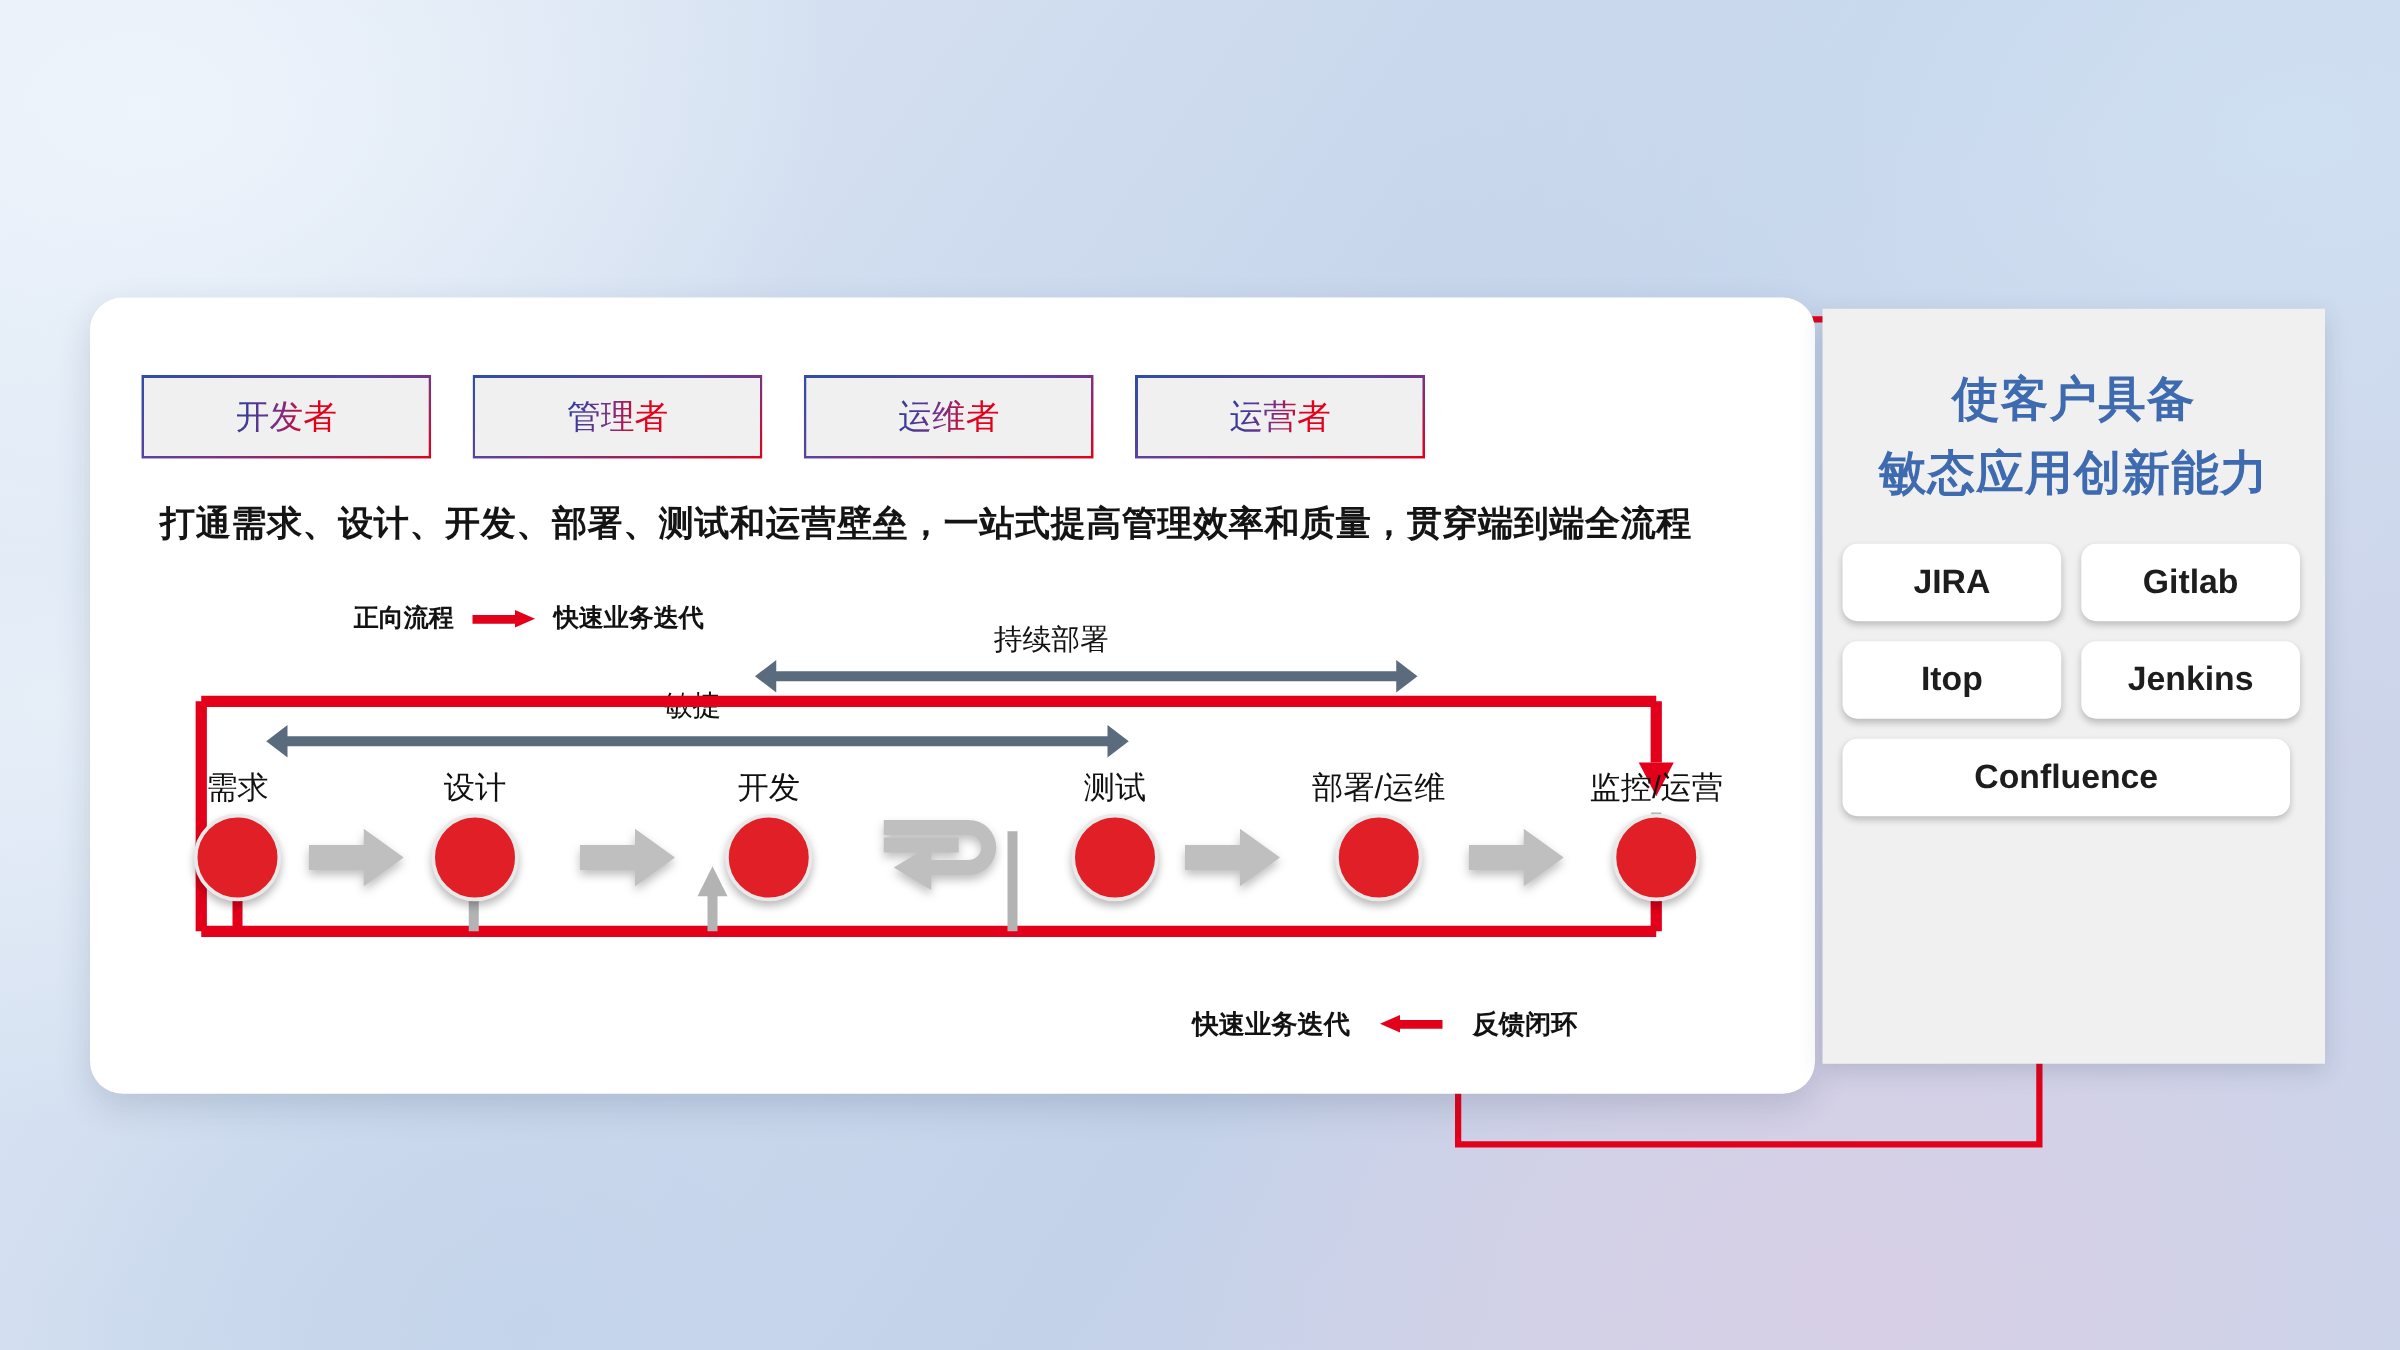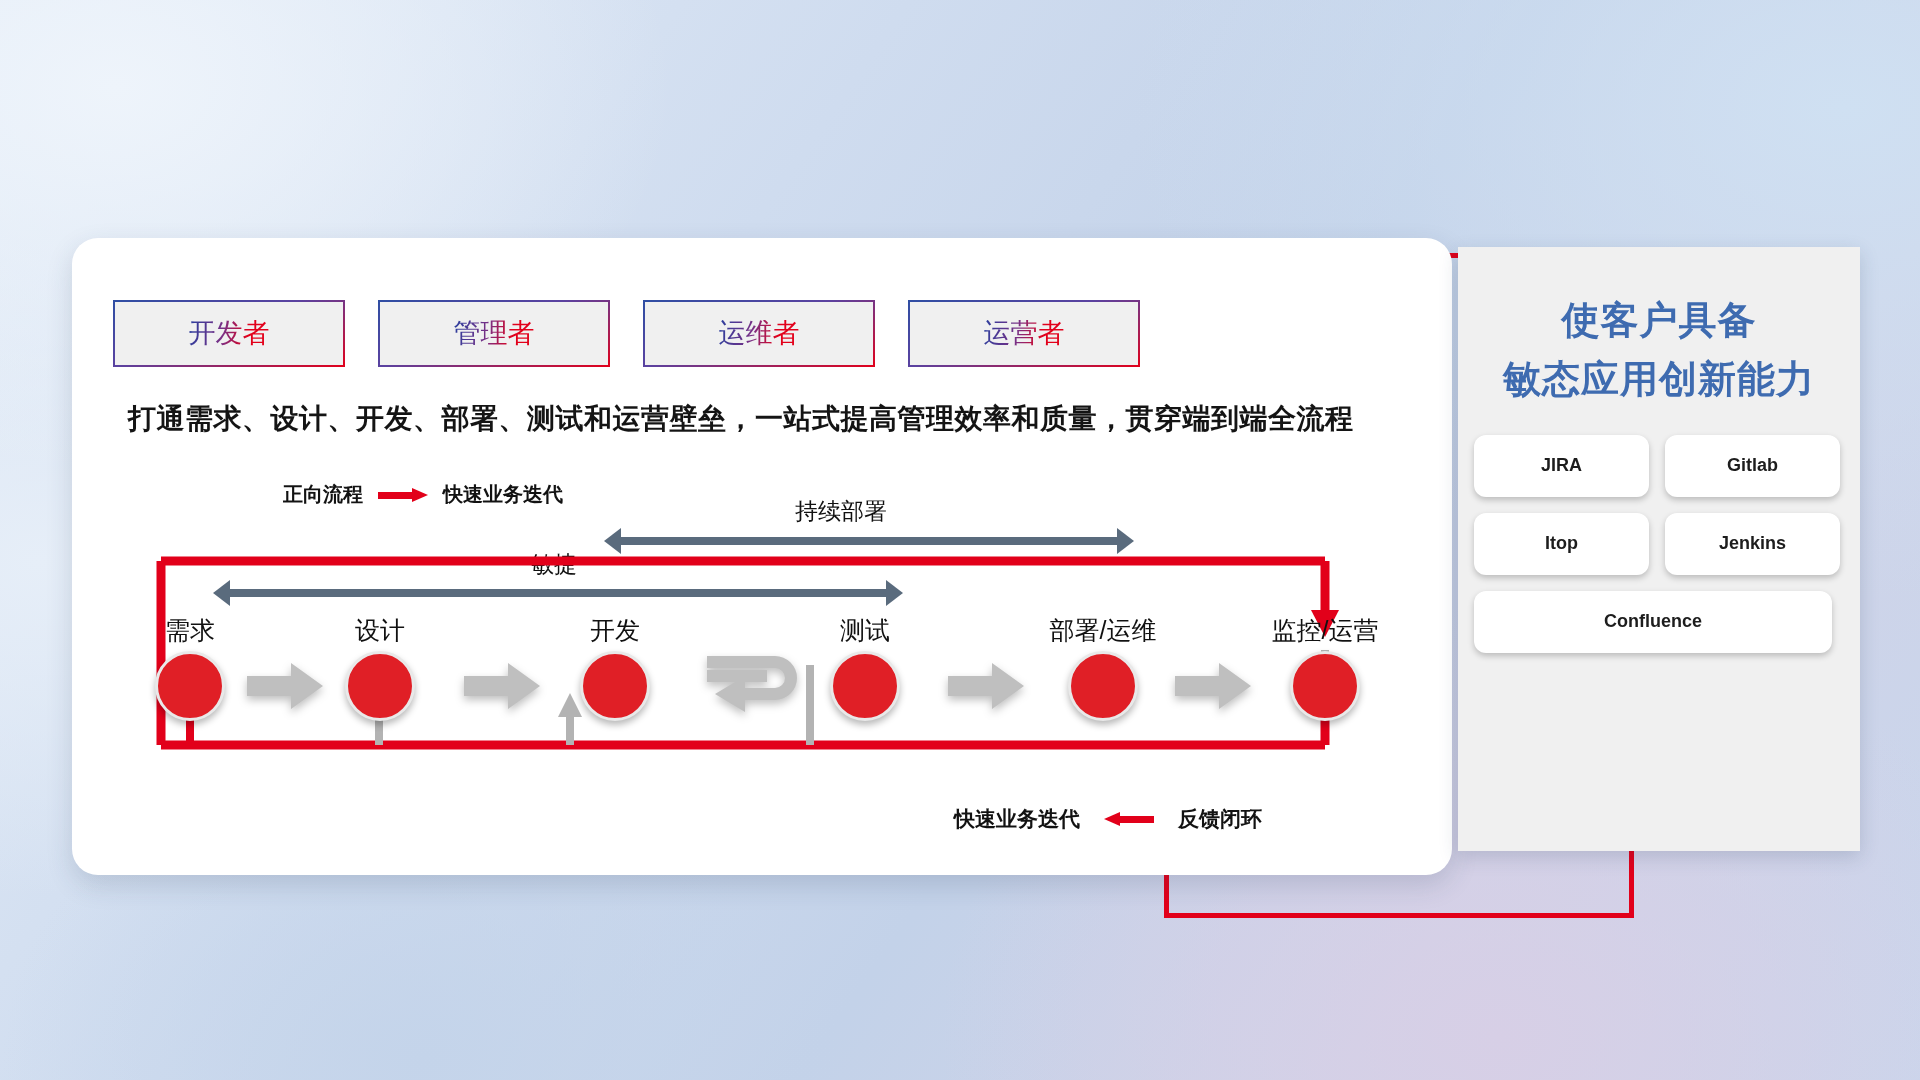--- a/index.html
+++ b/index.html
@@ -79,21 +79,21 @@
   
   #legend-fb{position:absolute;left:954px;top:805px;display:flex;align-items:center;gap:24px;}
   #legend-fb .t{font-size:21px;font-weight:700;color:#121212;}
   
   #panel{position:absolute;left:1458px;top:247px;width:402px;height:604px;
          background:#f0f0f0;box-shadow:0 6px 18px rgba(40,60,90,.18);}
   #panel-title{padding-top:32px;text-align:center;color:#3e6bb0;font-weight:700;
                font-size:38px;line-height:1.55;letter-spacing:1px;margin-top:12px;}
   #chips{margin-top:26px;padding:0 16px;display:flex;flex-wrap:wrap;gap:16px 16px;}
   .chip{background:#fff;border-radius:12px;height:62px;display:flex;align-items:center;
-        justify-content:center;font-size:18px;font-weight:700;color:#1d1d1d;
+        justify-content:center;font-size:27px;font-weight:700;color:#1d1d1d;
         box-shadow:0 3px 6px rgba(0,0,0,.22);}
   .chip.half{width:175px;}
   .chip.full{width:358px;}
 </style>
 </head>
 <body>
 
 <div id="bg"></div>
 
 <div id="redframe"></div>
@@ -166,21 +166,21 @@
   <div class="dot"></div>
 </div>
 <div class="stage" style="left:320px;top:618px;">
   <div class="slabel">设计</div>
   <div class="dot"></div>
 </div>
 <div class="stage" style="left:555px;top:618px;">
   <div class="slabel">开发</div>
   <div class="dot"></div>
 </div>
-<div class="stage" style="left:805px;top:618px;">
+<div class="stage" style="left:832px;top:618px;">
   <div class="slabel">测试</div>
   <div class="dot"></div>
 </div>
 <div class="stage" style="left:1043px;top:618px;">
   <div class="slabel">部署/运维</div>
   <div class="dot"></div>
 </div>
 <div class="stage" style="left:1265px;top:618px;">
   <div class="slabel">监控/运营</div>
   <div class="dot"></div>

